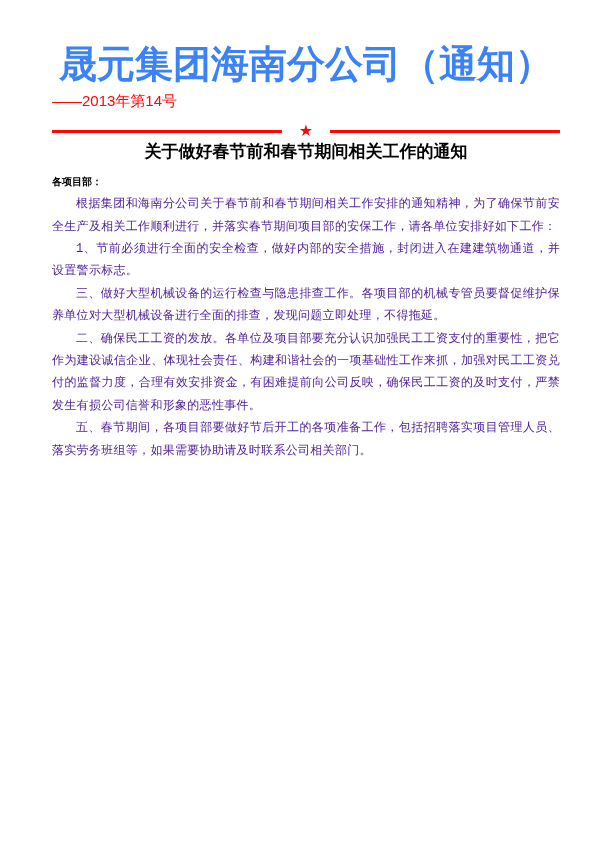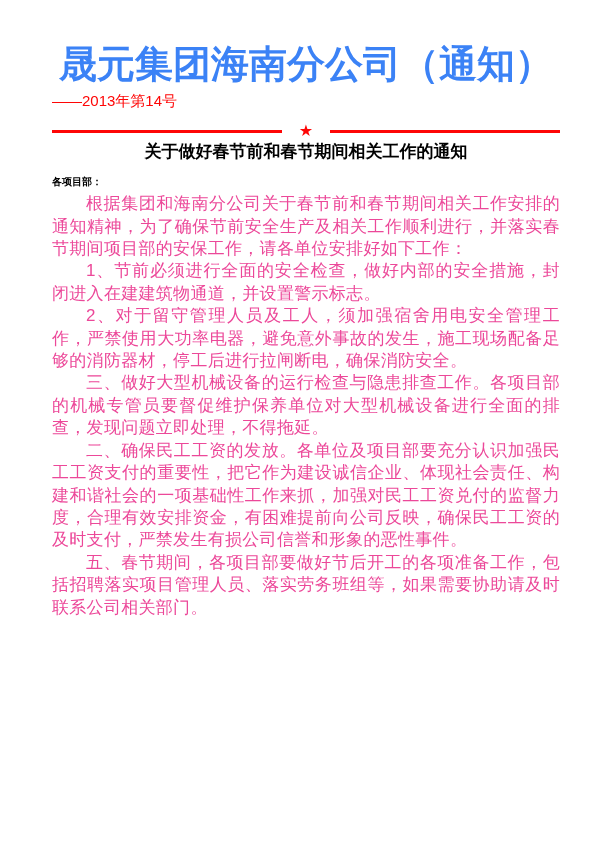--- a/index.html
+++ b/index.html
@@ -66,26 +66,26 @@
     margin-top: 8px;
   }
   .salutation {
     font-family: "Liberation Sans", sans-serif;
     font-weight: bold;
     font-size: 10px;
     line-height: 22.4px;
     color: #000000;
   }
   .para {
-    font-family: Liberation Sans, sans-serif;
-    font-size: 17px;
+    font-family: Liberation Mono, monospace;
+    font-size: 12px;
     line-height: 22.4px;
     text-align: justify;
     text-indent: 2em;
-    color: #ec4899;
+    color: #4c1d95;
     letter-spacing: 0.3px;
   }
 </style>
 </head>
 <body>
 
 <div class="doc">
 
   <div class="masthead-title">晟元集团海南分公司（通知）</div>
 
@@ -97,19 +97,18 @@
     <div class="seg"></div>
   </div>
 
   <div class="notice-title">关于做好春节前和春节期间相关工作的通知</div>
 
   <div class="body-text">
     <div class="salutation">各项目部：</div>
 
     <div class="para">根据集团和海南分公司关于春节前和春节期间相关工作安排的通知精神，为了确保节前安全生产及相关工作顺利进行，并落实春节期间项目部的安保工作，请各单位安排好如下工作：</div>
     <div class="para">1、节前必须进行全面的安全检查，做好内部的安全措施，封闭进入在建建筑物通道，并设置警示标志。</div>
-    <div class="para">2、对于留守管理人员及工人，须加强宿舍用电安全管理工作，严禁使用大功率电器，避免意外事故的发生，施工现场配备足够的消防器材，停工后进行拉闸断电，确保消防安全。</div>
     <div class="para">三、做好大型机械设备的运行检查与隐患排查工作。各项目部的机械专管员要督促维护保养单位对大型机械设备进行全面的排查，发现问题立即处理，不得拖延。</div>
     <div class="para">二、确保民工工资的发放。各单位及项目部要充分认识加强民工工资支付的重要性，把它作为建设诚信企业、体现社会责任、构建和谐社会的一项基础性工作来抓，加强对民工工资兑付的监督力度，合理有效安排资金，有困难提前向公司反映，确保民工工资的及时支付，严禁发生有损公司信誉和形象的恶性事件。</div>
     <div class="para">五、春节期间，各项目部要做好节后开工的各项准备工作，包括招聘落实项目管理人员、落实劳务班组等，如果需要协助请及时联系公司相关部门。</div>
   </div>
 
 </div>
 
 </body></html>

